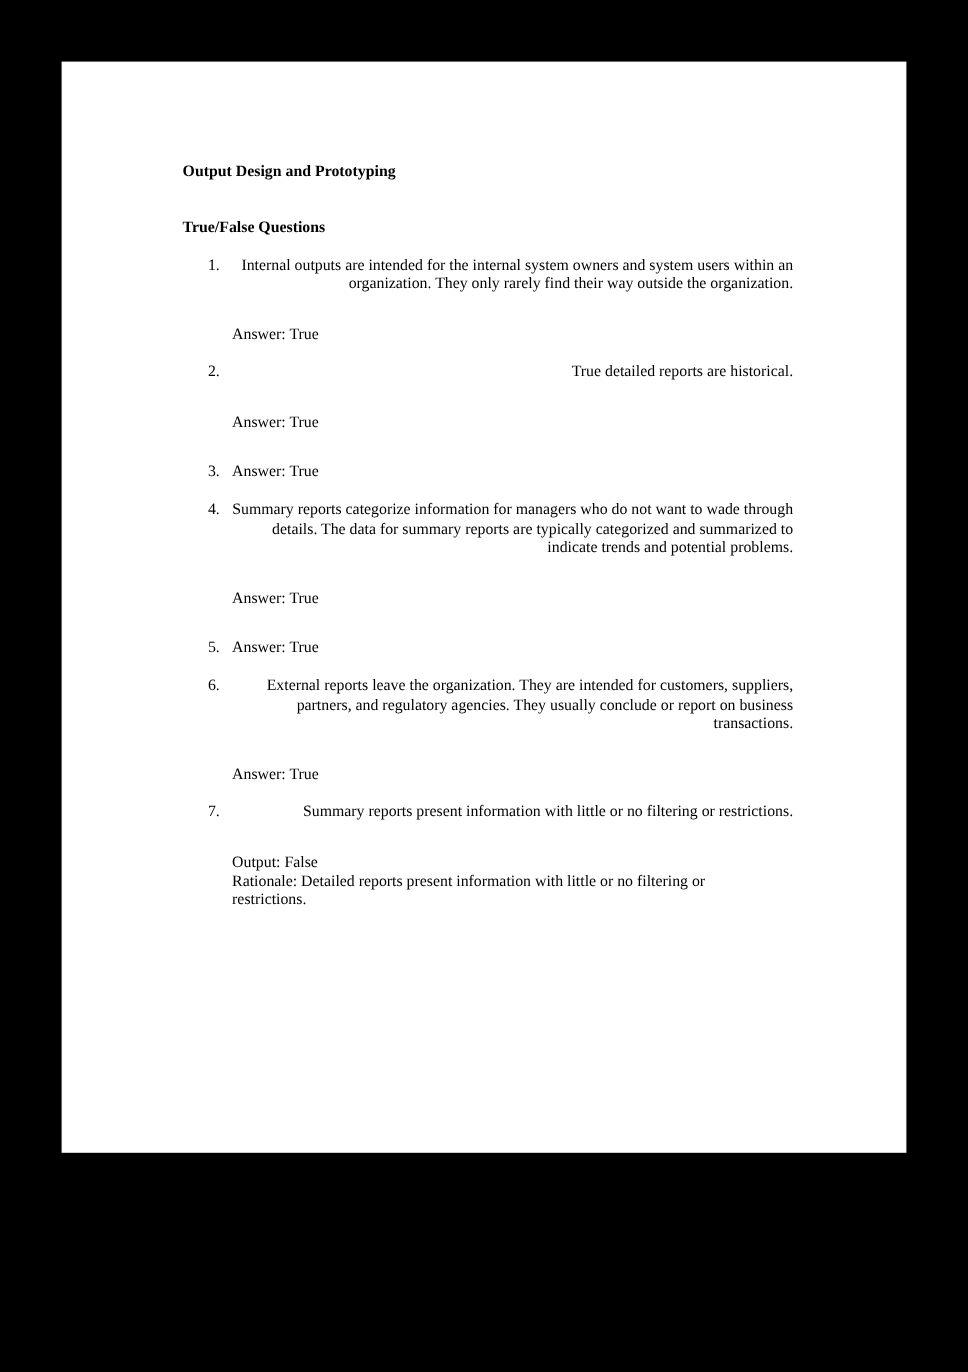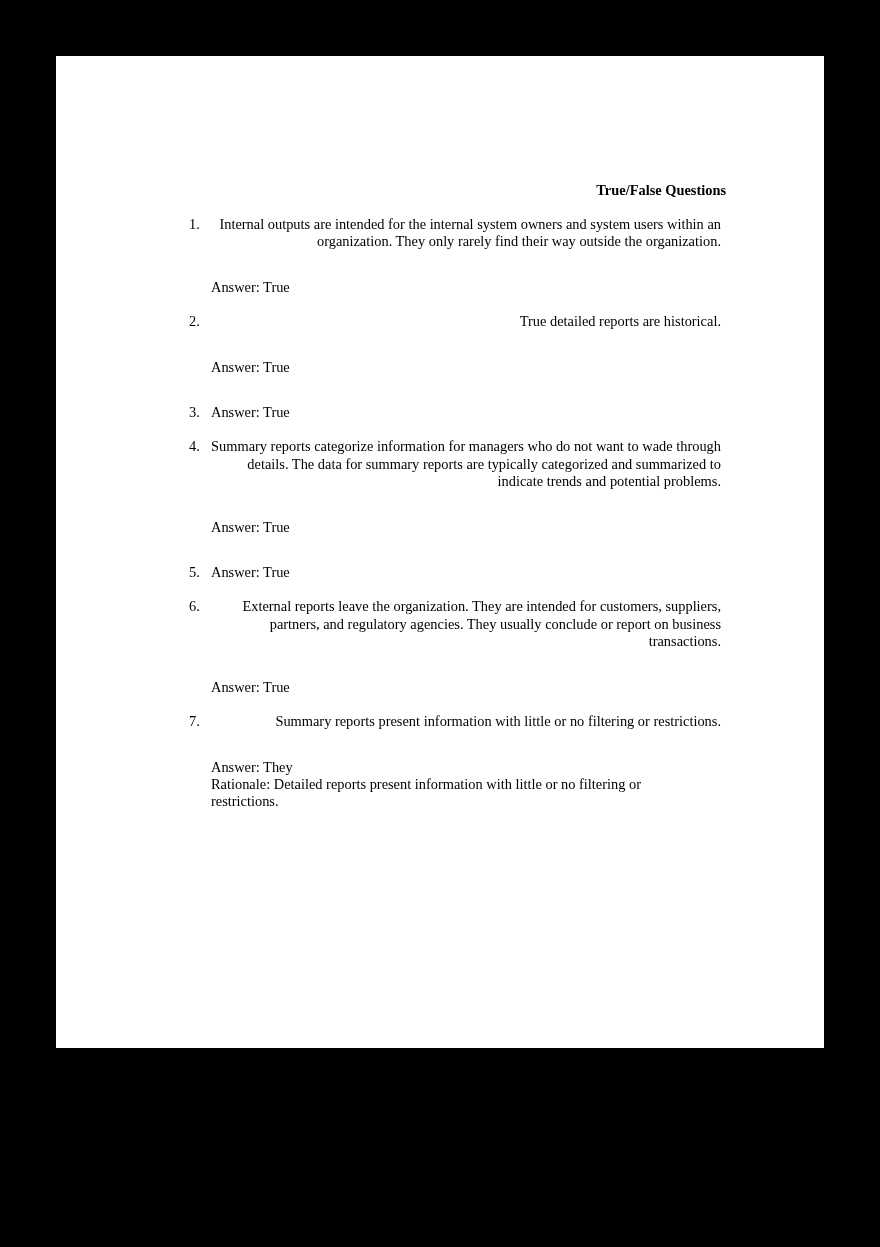--- a/index.html
+++ b/index.html
@@ -32,21 +32,20 @@
       font-weight: bold;
       font-size: 14.4px;
       margin: 0;
       height: 17px;
     }
     .section-title {
       font-weight: bold;
       font-size: 14.4px;
       margin: 34px 0 0 0;
       height: 17px;
-      text-align: right;
     }
     ol.questions {
       list-style: none;
       margin: 0;
       padding: 0;
       margin-top: 17px;
     }
     .q-item {
       position: relative;
       padding-left: 45px;
@@ -59,20 +58,21 @@
     }
     .q-text { display: block; width: 510px; text-align: right; }
     .q-answer { display: block; margin-top: 28px; }
     .q-rationale { display: block; width: 470px; }
   </style>
 </head>
 <body>
 
 <div class="page">
   <div class="content">
+    <h1 class="doc-title">Output Design and Prototyping</h1>
     <h2 class="section-title">True/False Questions</h2>
 
     <ol class="questions">
       <li class="q-item">
         <span class="q-num">1.</span>
         <span class="q-text">Internal outputs are intended for the internal system owners and system users within an organization.  They only rarely find their way outside the organization.</span>
         <span class="q-answer">Answer: True</span>
       </li>
       <li class="q-item">
         <span class="q-num">2.</span>
@@ -93,18 +93,18 @@
         <span class="q-answer">Answer: True</span>
       </li>
       <li class="q-item">
         <span class="q-num">6.</span>
         <span class="q-text">External reports leave the organization. They are intended for customers, suppliers, partners, and regulatory agencies.  They usually conclude or report on business transactions.</span>
         <span class="q-answer">Answer: True</span>
       </li>
       <li class="q-item">
         <span class="q-num">7.</span>
         <span class="q-text">Summary reports present information with little or no filtering or restrictions.</span>
-        <span class="q-answer">Answer: They</span>
+        <span class="q-answer">Output: False</span>
         <span class="q-rationale">Rationale: Detailed reports present information with little or no filtering or restrictions.</span>
       </li>
     </ol>
   </div>
 </div>
 
 </body></html>

